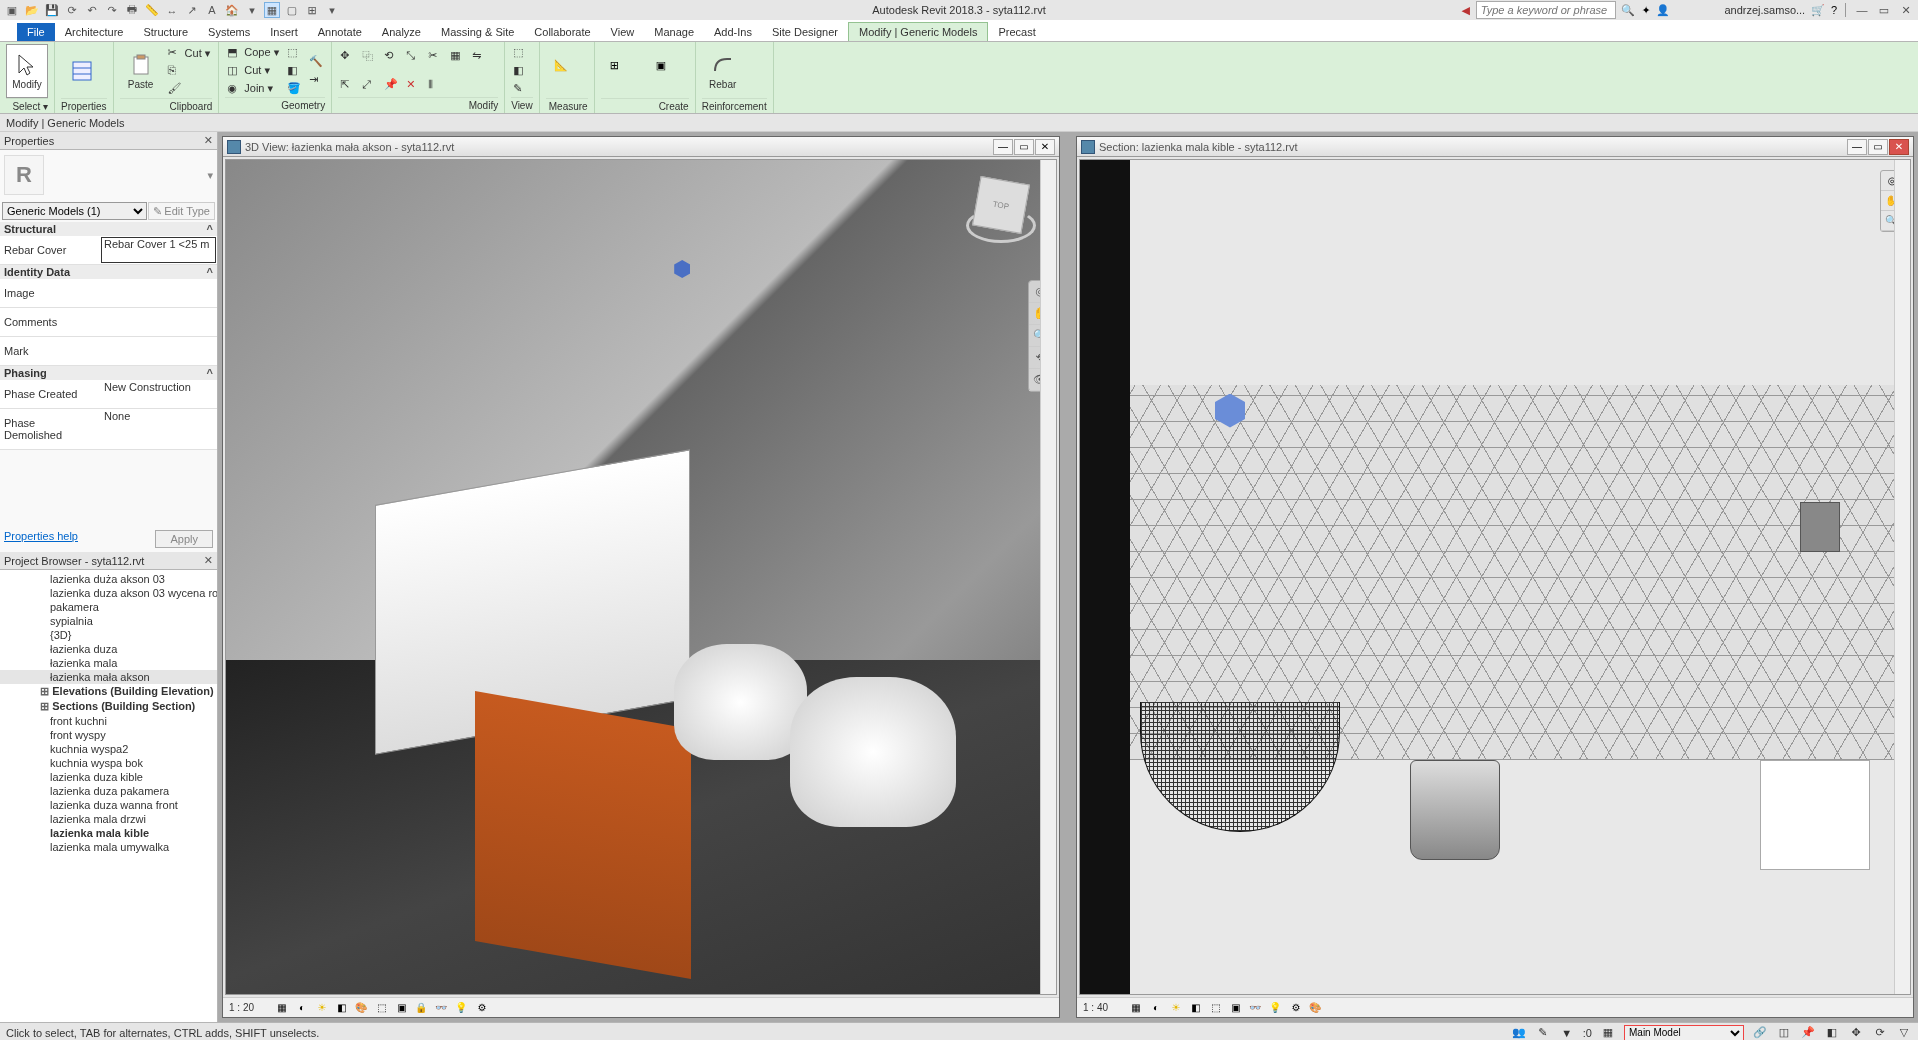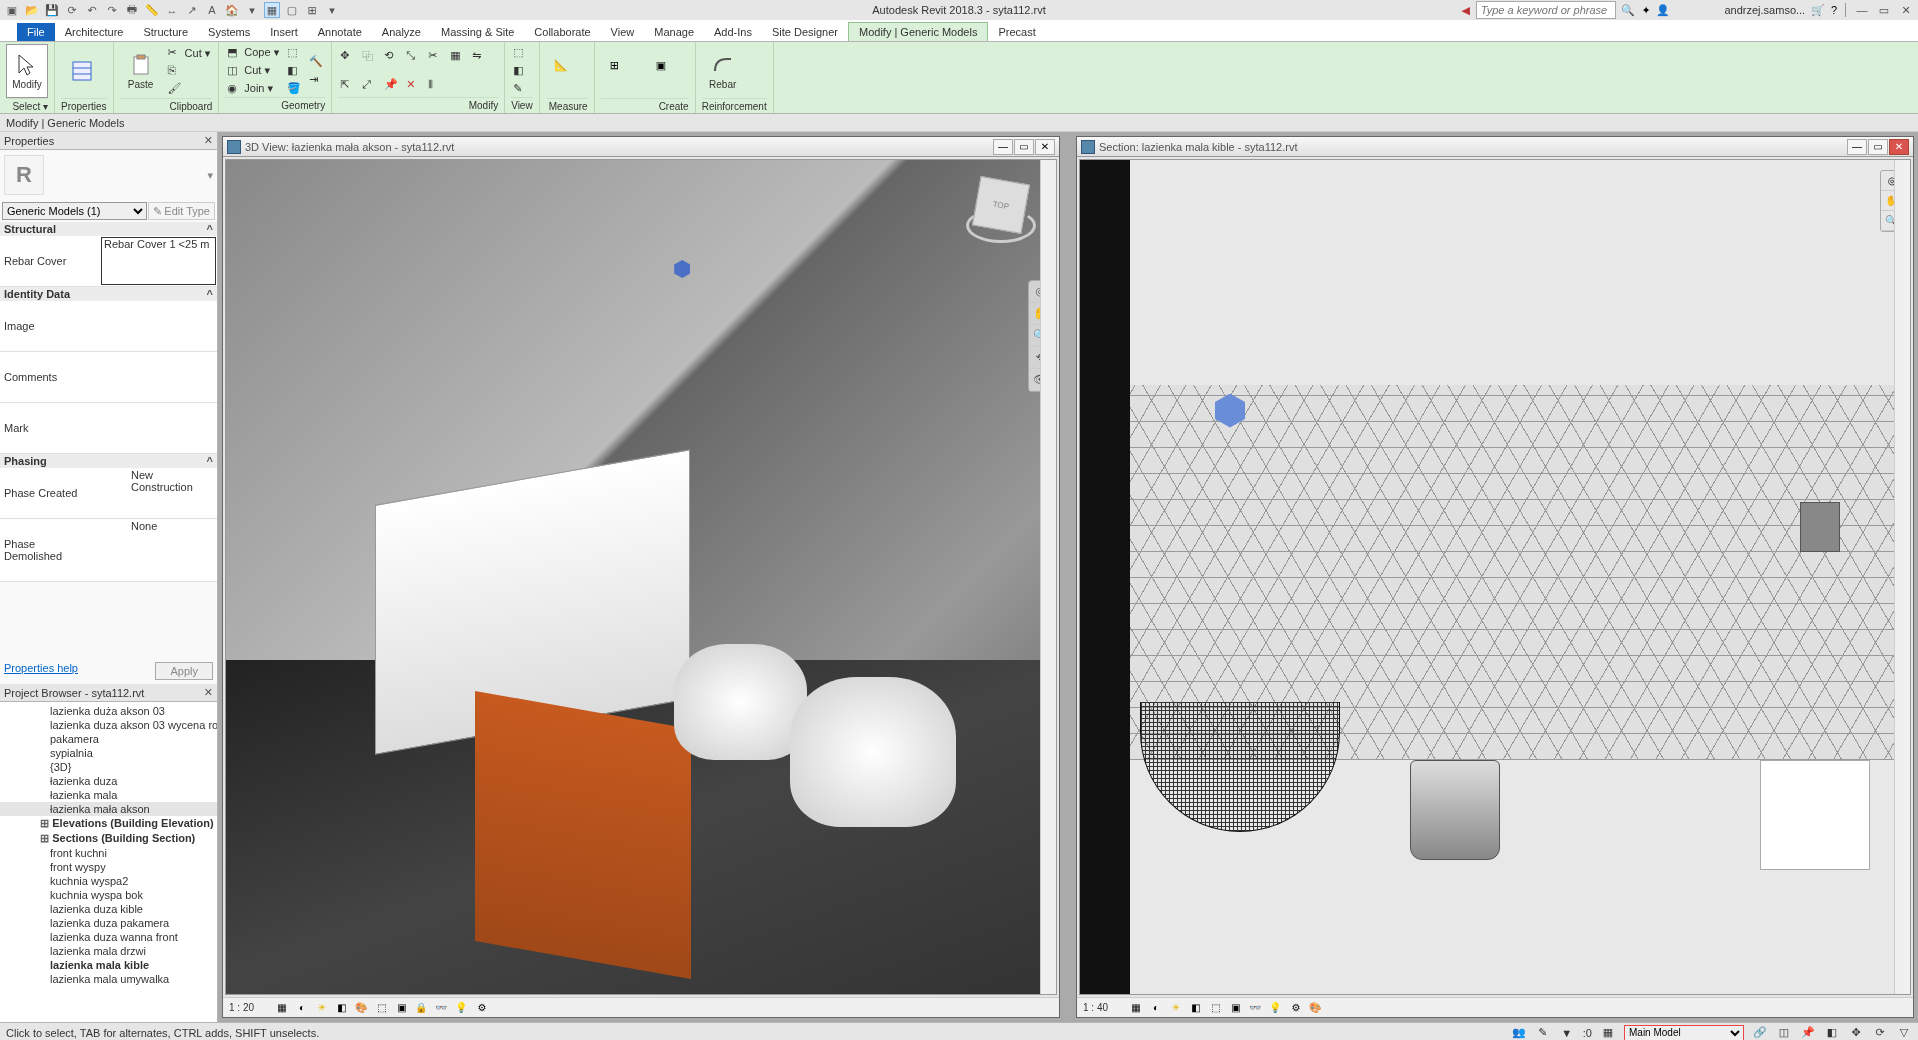--- a/index.html
+++ b/index.html
@@ -46,22 +46,22 @@
 .panel-title .close { margin-left: auto; cursor: pointer; color:#555;}
 .properties { flex: 0 0 auto; background:#f9f9f9;}
 .prop-preview { height: 50px; display: flex; align-items: center; padding: 4px; gap:6px;}
 .prop-preview .rlogo { width:40px; height:40px; background:#f5f5f5; border:1px solid #ddd; display:flex; align-items:center; justify-content:center; font-size:22px; color:#888; font-weight:bold;}
 .prop-typebar { display:flex; padding:2px; gap:1px;}
 .prop-typebar select { flex:1; border:1px solid #999; height:18px; font-size:11px;}
 .prop-typebar .editbtn { border:1px solid #ccc; padding:1px 4px; font-size:10px; color:#888; display:flex; align-items:center; gap:2px; background:#f5f5f5;}
 .prop-section { background: #ececec; padding: 1px 4px; display: flex; align-items: center; font-weight: bold; color:#333;}
 .prop-section .exp { margin-left:auto; color:#555; cursor:pointer;}
 .prop-row { display: flex; border-bottom: 1px solid #e0e0e0; font-size: 11px; background:#fff;}
-.prop-row .key { width: 100px; padding: 19px 4px; color:#333;}
-.prop-row .val { flex: 1; padding: 1px 4px; color:#333;margin-left:27px;}
+.prop-row .key { width: 100px; padding: 8px 4px; color:#333;}
+.prop-row .val { flex: 1; padding: 1px 4px; color:#333;}
 .prop-row .val.boxed { border:1px solid #333; margin:1px; padding:0 2px;}
 .prop-footer { display:flex; padding:4px; gap:8px; margin-top:76px;}
 .prop-footer a { color:#0066cc; text-decoration:underline; font-size:11px;}
 .prop-footer button { margin-left:auto; padding:2px 14px; border:1px solid #aaa; background:#f0f0f0; color:#888;}
 
 .browser { flex:1; background:#fff; overflow:hidden; display:flex; flex-direction:column;}
 .tree { flex:1; overflow:auto; padding:2px 0; font-size:11px; color:#333;}
 .tree .node { padding:1px 0 1px 50px; white-space:nowrap; cursor:pointer;}
 .tree .node.sel { background:#e5e5e5;}
 .tree .node.bold { font-weight:bold;}

